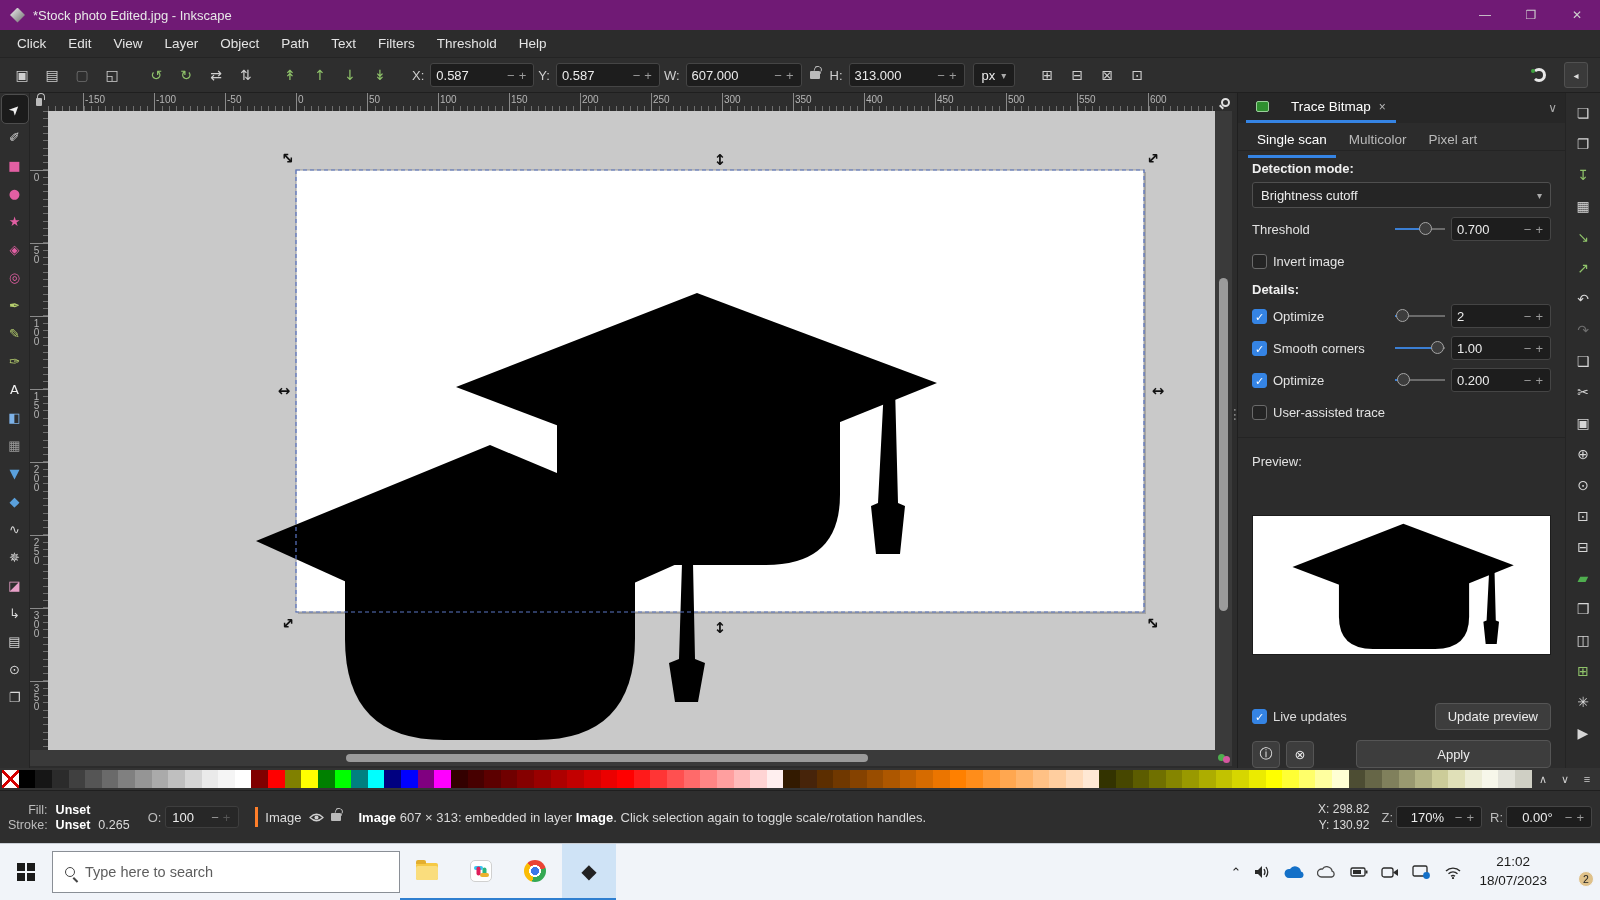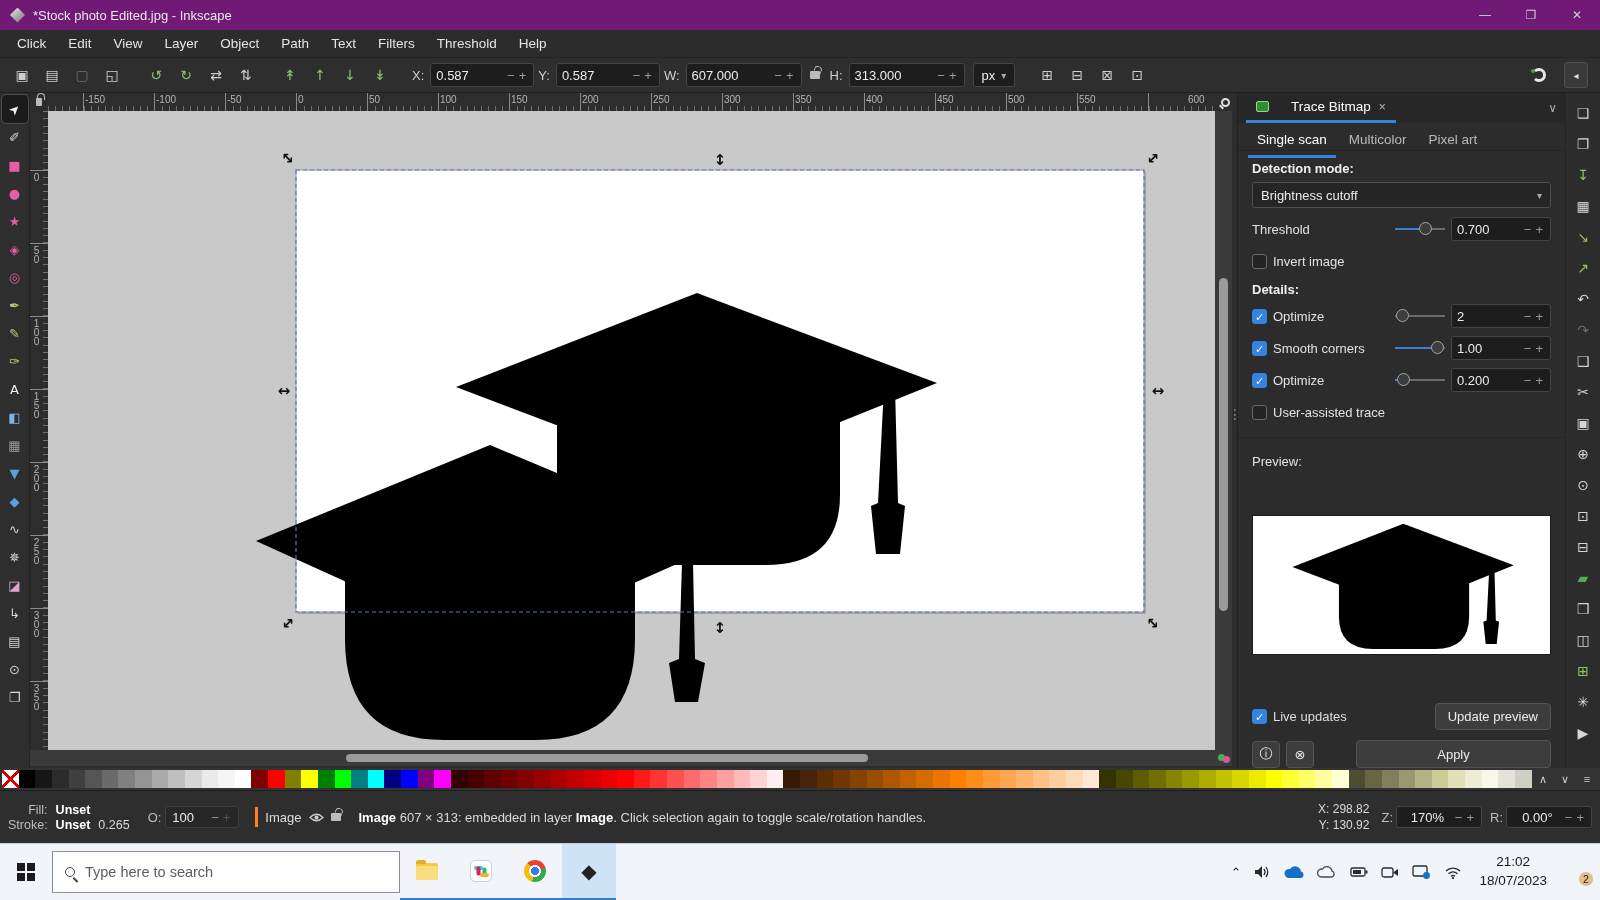--- a/index.html
+++ b/index.html
@@ -379,21 +379,21 @@
           <span class="rlabel" style="left: 392px;">100</span>
           <span class="rlabel" style="left: 463px;">150</span>
           <span class="rlabel" style="left: 534px;">200</span>
           <span class="rlabel" style="left: 605px;">250</span>
           <span class="rlabel" style="left: 676px;">300</span>
           <span class="rlabel" style="left: 747px;">350</span>
           <span class="rlabel" style="left: 818px;">400</span>
           <span class="rlabel" style="left: 889px;">450</span>
           <span class="rlabel" style="left: 960px;">500</span>
           <span class="rlabel" style="left: 1031px;">550</span>
-          <span class="rlabel" style="left: 1102px; padding-left: 38px;">600</span>
+          <span class="rlabel" style="left: 1102px;">600</span>
         </div>
       <div class="v-ruler" id="vruler">
           <span class="rlabel" style="top: 61px;">0</span>
           <span class="rlabel" style="top: 134px;">50</span>
           <span class="rlabel" style="top: 207px;">100</span>
           <span class="rlabel" style="top: 280px;">150</span>
           <span class="rlabel" style="top: 353px;">200</span>
           <span class="rlabel" style="top: 426px;">250</span>
           <span class="rlabel" style="top: 499px;">300</span>
           <span class="rlabel" style="top: 572px;">350</span>

